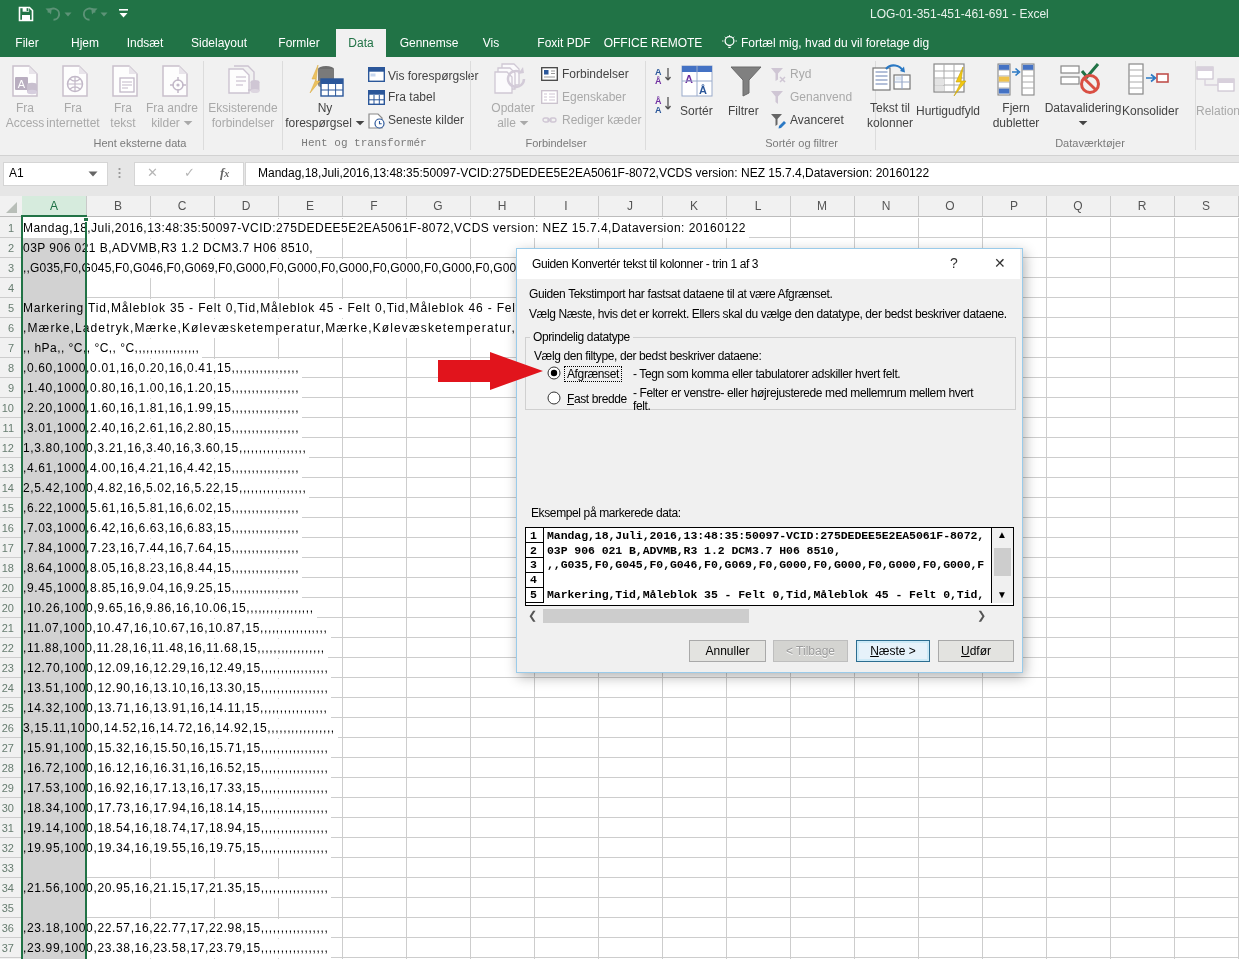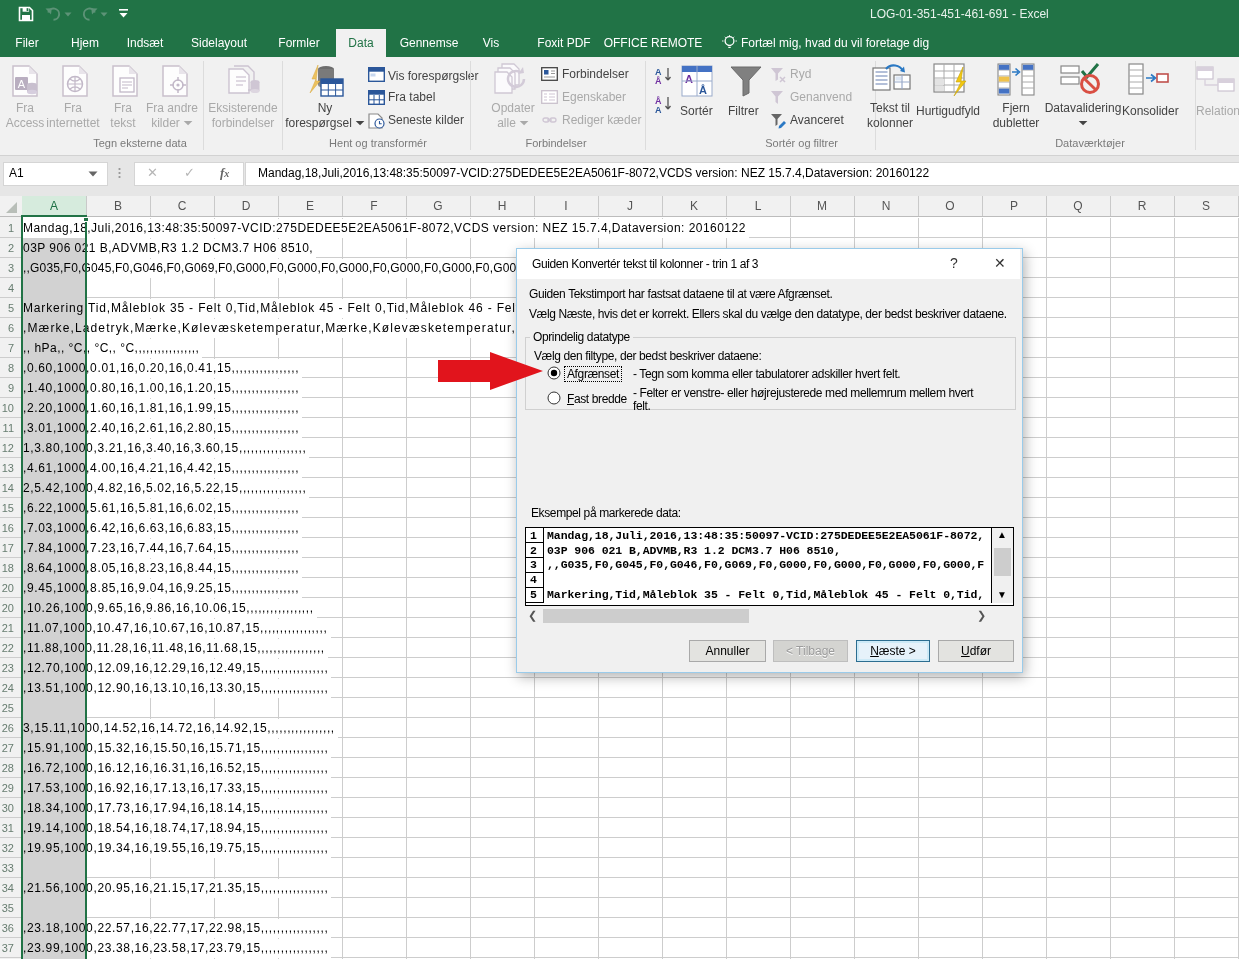--- a/index.html
+++ b/index.html
@@ -119,21 +119,21 @@
 <div class="gsep" style="left:203px"></div>
 <svg class="abs" style="left:228px;top:8px" width="34" height="32" viewBox="0 0 34 32">
         <path d="M1 4 h14 l6 6 v18 h-20 z" fill="#fdfdfd" stroke="#ccc3d1" stroke-width="1.4"></path>
         <path d="M6 1 h14 l6 6 v18 h-6" fill="none" stroke="#ccc3d1" stroke-width="1.4"></path>
         <path d="M8 12 h10 M8 16 h10 M8 20 h7" stroke="#d5cdd9" stroke-width="1.3"></path>
         <ellipse cx="27" cy="17" rx="4.5" ry="2" fill="#cfc6d4"></ellipse>
         <rect x="22.5" y="17" width="9" height="9" fill="#cfc6d4"></rect>
         <ellipse cx="27" cy="26" rx="4.5" ry="2" fill="#ddd6e0"></ellipse>
       </svg>
 <div class="biglabel dis" style="left:198px;top:44px;width:90px;">Eksisterende<br>forbindelser</div>
-<div class="glabel" style="left:60px;width:160px;">Tegn eksterne data</div>
+<div class="glabel" style="left:60px;width:160px;">Hent eksterne data</div>
 <div class="gsep" style="left:282px"></div>
 <svg class="abs" style="left:305px;top:6px" width="40" height="36" viewBox="0 0 40 36">
 <ellipse cx="21" cy="6" rx="8" ry="3" fill="#6d6d6d"></ellipse>
         <rect x="13" y="6" width="16" height="16" fill="#7a7a7a"></rect>
         <ellipse cx="21" cy="22" rx="8" ry="3" fill="#8a8a8a"></ellipse>
 <path d="M13 2 L7 16 L11 16 L5 30 L15 18 L11 18 Z" fill="#ecc15f" stroke="#d9a93c" stroke-width="0.5"></path>
 <rect x="16" y="16" width="22" height="17" fill="#fff" stroke="#2b579a" stroke-width="1.4"></rect>
         <rect x="16" y="16" width="22" height="5" fill="#2b579a"></rect>
         <path d="M23.3 21 v12 M30.6 21 v12 M16 27 h22" stroke="#2b579a" stroke-width="1"></path>
       </svg>
@@ -149,21 +149,21 @@
         <rect x="0.7" y="0.7" width="15.6" height="4" fill="#2b579a"></rect>
         <path d="M6 5 v10 M11.3 5 v10 M0.7 9.8 h15.6" stroke="#2b579a" stroke-width="1"></path>
       </svg>
 <div class="smalllabel" style="left:388px;top:33px;">Fra tabel</div>
 <svg class="abs" style="left:368px;top:56px" width="17" height="16" viewBox="0 0 17 16">
         <path d="M1 1 h9 l4 4 v10 h-13 z" fill="#fff" stroke="#8a8a8a" stroke-width="1.2"></path>
         <circle cx="11.5" cy="10.5" r="4.5" fill="#fff" stroke="#2b579a" stroke-width="1.2"></circle>
         <path d="M11.5 8 v2.7 h2.2" stroke="#2b579a" stroke-width="1.1" fill="none"></path>
       </svg>
 <div class="smalllabel" style="left:388px;top:56px;">Seneste kilder</div>
-<div class="glabel" style="left:293px;width:170px;">Hent og transformér</div>
+<div class="glabel" style="left:279px;width:170px;font-family:Liberation Mono, monospace;">Hent og transformér</div>
 <div class="gsep" style="left:470px"></div>
 <svg class="abs" style="left:494px;top:6px" width="40" height="36" viewBox="0 0 40 36">
 <path d="M8 1 h12 l5 5 v16 h-17 z" fill="#fbfafc" stroke="#cfc8d4" stroke-width="1.3"></path>
 <path d="M4 5 h12 l5 5 v16 h-17 z" fill="#fbfafc" stroke="#cfc8d4" stroke-width="1.3"></path>
 <path d="M1 9 h12 l5 5 v16 h-17 z" fill="#fbfafc" stroke="#cfc8d4" stroke-width="1.3"></path>
 <path d="M30 16 a8 8 0 1 1 -4 -7" fill="none" stroke="#d3cbd8" stroke-width="2.5"></path>
         <path d="M29 4 l1 6 -6 1 z" fill="#d3cbd8"></path>
       </svg>
 <div class="biglabel dis" style="left:478px;top:44px;width:70px;">Opdater<br>alle ⏷</div>
 <svg class="abs" style="left:541px;top:10px" width="17" height="14" viewBox="0 0 17 14">
@@ -378,20 +378,21 @@
 <div class="row" style="top:281px"><span style="letter-spacing:0.64px">,6.22,1000,5.61,16,5.81,16,6.02,15,,,,,,,,,,,,,,,,,</span></div>
 <div class="row" style="top:301px"><span style="letter-spacing:0.64px">,7.03,1000,6.42,16,6.63,16,6.83,15,,,,,,,,,,,,,,,,,</span></div>
 <div class="row" style="top:321px"><span style="letter-spacing:0.64px">,7.84,1000,7.23,16,7.44,16,7.64,15,,,,,,,,,,,,,,,,,</span></div>
 <div class="row" style="top:341px"><span style="letter-spacing:0.64px">,8.64,1000,8.05,16,8.23,16,8.44,15,,,,,,,,,,,,,,,,,</span></div>
 <div class="row" style="top:361px"><span style="letter-spacing:0.64px">,9.45,1000,8.85,16,9.04,16,9.25,15,,,,,,,,,,,,,,,,,</span></div>
 <div class="row" style="top:381px"><span style="letter-spacing:0.64px">,10.26,1000,9.65,16,9.86,16,10.06,15,,,,,,,,,,,,,,,,,</span></div>
 <div class="row" style="top:401px"><span style="letter-spacing:0.64px">,11.07,1000,10.47,16,10.67,16,10.87,15,,,,,,,,,,,,,,,,,</span></div>
 <div class="row" style="top:421px"><span style="letter-spacing:0.64px">,11.88,1000,11.28,16,11.48,16,11.68,15,,,,,,,,,,,,,,,,,</span></div>
 <div class="row" style="top:441px"><span style="letter-spacing:0.64px">,12.70,1000,12.09,16,12.29,16,12.49,15,,,,,,,,,,,,,,,,,</span></div>
 <div class="row" style="top:461px"><span style="letter-spacing:0.64px">,13.51,1000,12.90,16,13.10,16,13.30,15,,,,,,,,,,,,,,,,,</span></div>
+<div class="row" style="top:481px"><span style="letter-spacing:0.64px">,14.32,1000,13.71,16,13.91,16,14.11,15,,,,,,,,,,,,,,,,,</span></div>
 <div class="row" style="top:501px"><span style="letter-spacing:0.64px">3,15.11,1000,14.52,16,14.72,16,14.92,15,,,,,,,,,,,,,,,,,</span></div>
 <div class="row" style="top:521px"><span style="letter-spacing:0.64px">,15.91,1000,15.32,16,15.50,16,15.71,15,,,,,,,,,,,,,,,,,</span></div>
 <div class="row" style="top:541px"><span style="letter-spacing:0.64px">,16.72,1000,16.12,16,16.31,16,16.52,15,,,,,,,,,,,,,,,,,</span></div>
 <div class="row" style="top:561px"><span style="letter-spacing:0.64px">,17.53,1000,16.92,16,17.13,16,17.33,15,,,,,,,,,,,,,,,,,</span></div>
 <div class="row" style="top:581px"><span style="letter-spacing:0.64px">,18.34,1000,17.73,16,17.94,16,18.14,15,,,,,,,,,,,,,,,,,</span></div>
 <div class="row" style="top:601px"><span style="letter-spacing:0.64px">,19.14,1000,18.54,16,18.74,17,18.94,15,,,,,,,,,,,,,,,,,</span></div>
 <div class="row" style="top:621px"><span style="letter-spacing:0.64px">,19.95,1000,19.34,16,19.55,16,19.75,15,,,,,,,,,,,,,,,,,</span></div>
 <div class="row" style="top:661px"><span style="letter-spacing:0.64px">,21.56,1000,20.95,16,21.15,17,21.35,15,,,,,,,,,,,,,,,,,</span></div>
 <div class="row" style="top:701px"><span style="letter-spacing:0.64px">,23.18,1000,22.57,16,22.77,17,22.98,15,,,,,,,,,,,,,,,,,</span></div>
 <div class="row" style="top:721px"><span style="letter-spacing:0.64px">,23.99,1000,23.38,16,23.58,17,23.79,15,,,,,,,,,,,,,,,,,</span></div>

